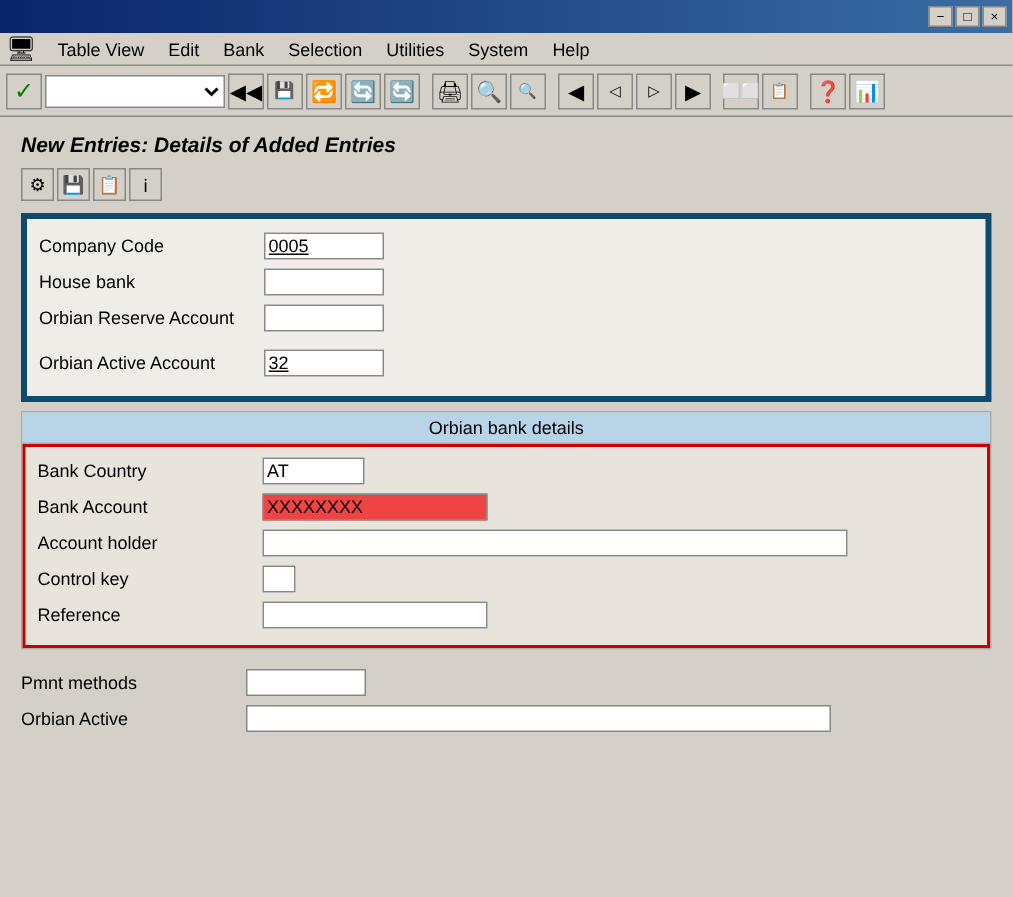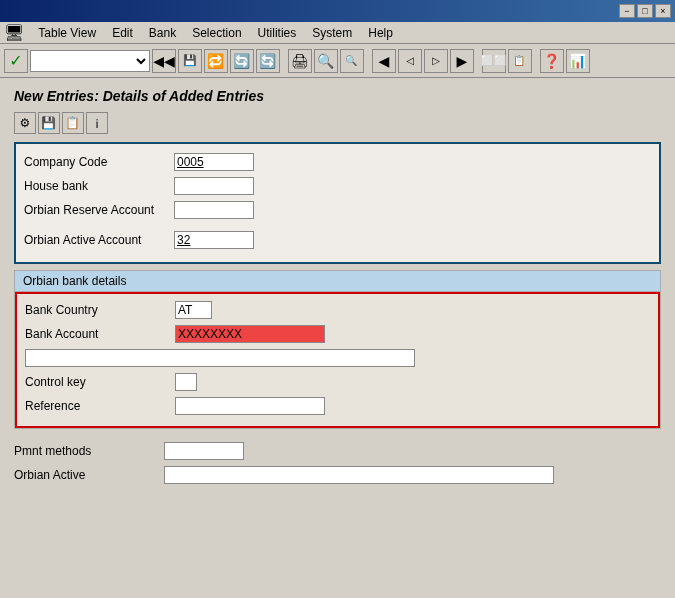--- a/index.html
+++ b/index.html
@@ -120,62 +120,63 @@
     }
 
     
     .form-section {
       background: #f0ede8;
       border: 1px solid #ccc;
       margin: 4px 8px;
       padding: 8px;
     }
     .form-section-bordered {
-      border: 2px solid #0c4a6e;
+      border: 4px solid #0c4a6e;
     }
 
     .form-row {
       display: flex;
       align-items: center;
       margin-bottom: 4px;
       min-height: 20px;
     }
     .form-label {
       width: 150px;
       font-size: 12px;
       white-space: nowrap;
     }
     .form-input {
       height: 18px;
       border: 1px solid #888;
       background: white;
       font-size: 12px;
       padding: 1px 2px;
     }
-    .form-input-sm { width: 37px; }
+    .form-input-sm { width: 68px; }
     .form-input-md { width: 80px; text-decoration: underline; }
     .form-input-lg { width: 150px; }
 
     .form-input-yellow {
       background: #ef4444;
     }
 
     
     .group-section {
       background: #e8e4dc;
       border: 1px solid #aaa;
       margin: 6px 8px;
       padding: 0;
     }
     .group-header {
       background: #b8d4e8;
       padding: 3px 8px;
       font-size: 12px;
       font-weight: normal;
       border-bottom: 1px solid #aaa;
+      text-align: center;
     }
     .group-body {
       padding: 6px 8px;
     }
     .group-body-bordered {
       border: 2px solid #cc0000;
     }
 
     
     .form-spacer { height: 6px; }
@@ -273,20 +274,21 @@
         <input class="form-input form-input-sm" type="text" value="AT" style="">
       </div>
 
 
       <div class="form-row">
         <span class="form-label">Bank Account</span>
         <input class="form-input form-input-lg form-input-yellow" type="text" value="XXXXXXXX" style="">
       </div>
 
       <div class="form-row">
+        <span class="form-label">Account holder</span>
         <input class="form-input" style="width: 390px;" type="text">
       </div>
 
       <div class="form-row">
         <span class="form-label">Control key</span>
         <input class="form-input form-input-sm" type="text" style="width: 22px;">
       </div>
 
       <div class="form-row">
         <span class="form-label">Reference</span>

